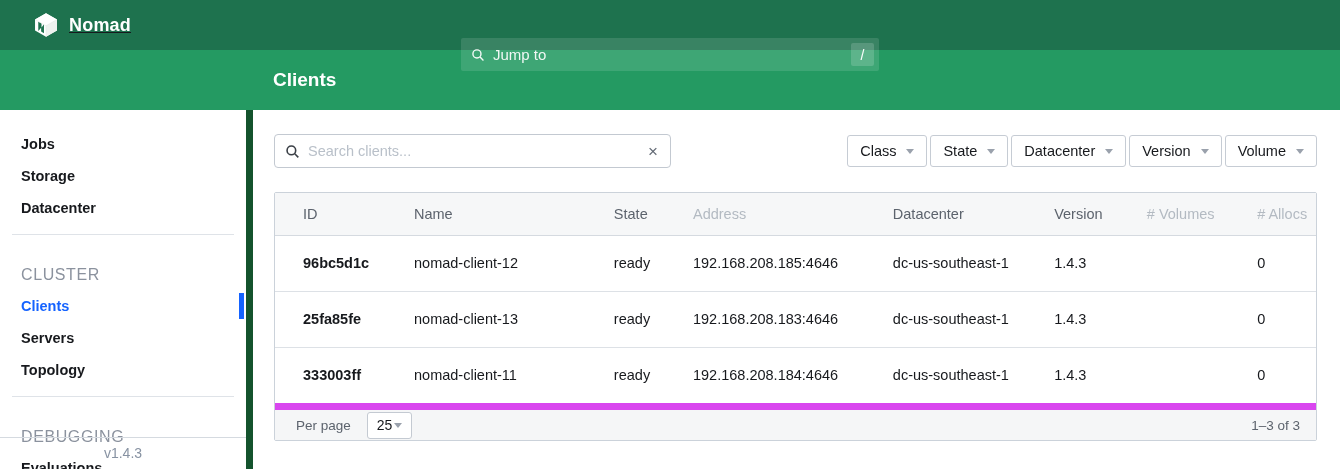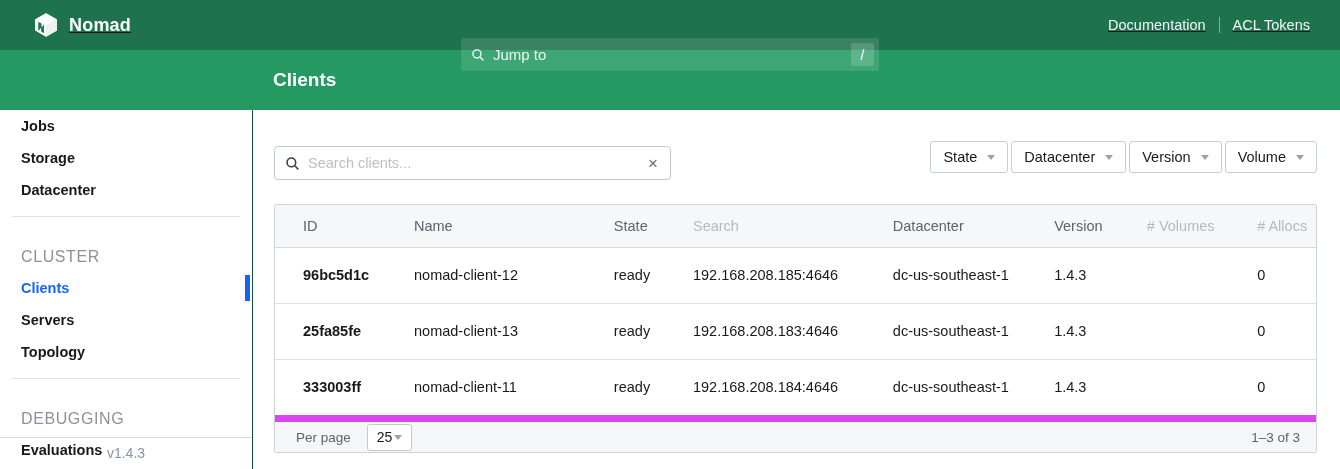--- a/index.html
+++ b/index.html
@@ -24,41 +24,41 @@
   .nav-right a { color:rgba(255,255,255,.95); font-size:14.5px; text-decoration:none; }
   .nav-divider { width:1px; height:16px; background:rgba(255,255,255,.45); }
 
   
   .subnav { height:60px; background:#249a62; display:flex; align-items:center;
     padding-left:273px; }
   .subnav h1 { color:#fff; font-size:19px; font-weight:700; }
 
   
   .layout { display:flex; height:359px; }
-  .sidebar { position:relative; width:253px; flex:0 0 253px; border-right:1px solid #14532d;
-    }
+  .sidebar { position:relative; width:253px; flex:0 0 253px; border-right:7px solid #14532d;
+    padding-top:18px; }
   .sidebar ul { list-style:none; }
   .sidebar li { position:relative; padding:7px 21px; }
   .sidebar li a { color:#17191d; font-size:14.5px; font-weight:600; text-decoration:none; }
   .sidebar li.active a { color:#1563ff; }
   .sidebar li.active::after { content:""; position:absolute; right:2px; top:3px;
     bottom:3px; width:5px; background:#1563ff; }
   .side-divider { border:none; border-top:1px solid #dfe3e8; margin:10px 12px; }
   .side-label { padding:8px 21px 6px; font-size:16px; color:#8b929e;
     letter-spacing:.6px; font-weight:400;margin-top:23px; }
   .sidebar-footer { position:absolute; left:0; right:0; bottom:0; height:32px;
     border-top:1px solid #d5dae0; display:flex; align-items:flex-start;
     justify-content:center; padding-top:7px; color:#8792a2; font-size:14px; }
 
   
   .main { flex:1; padding:24px 23px 0 21px; }
   .toolbar { display:flex; justify-content:space-between; align-items:center;
     margin-bottom:24px; }
   .searchbox { width:397px; height:34px; border:1px solid #c3c9d1; border-radius:4px;
-    display:flex; align-items:center; padding:0 12px 0 10px; background:#fff;margin-top:12px; }
+    display:flex; align-items:center; padding:0 12px 0 10px; background:#fff; }
   .searchbox svg { color:#3a3f46; flex:0 0 auto; }
   .searchbox input { flex:1; border:none; outline:none; font-size:14.5px;
     padding:0 8px; color:#17191d; font-family:inherit; }
   .searchbox input::placeholder { color:#b9c0c9; opacity:1; }
   .clear-btn { border:none; background:none; color:#646b76; font-size:17px;
     cursor:pointer; line-height:1; }
   .filters { display:flex; gap:3px; }
   .filter-btn { height:32px; padding:0 12px; border:1px solid #c6ccd4; border-radius:3px;
     background:#fff; display:flex; align-items:center; gap:10px; font-size:14.5px;
     color:#17191d; cursor:pointer; font-family:inherit; }
@@ -102,25 +102,20 @@
     <span class="brand">Nomad</span>
   </div>
   <div class="nav-search">
     <svg width="14" height="14" viewBox="0 0 16 16">
       <circle cx="6.8" cy="6.8" r="4.6" fill="none" stroke="currentColor" stroke-width="1.6"></circle>
       <line x1="10.4" y1="10.4" x2="14.2" y2="14.2" stroke="currentColor" stroke-width="1.6"></line>
     </svg>
     <input type="text" placeholder="Jump to" style="">
     <span class="kbd">/</span>
   </div>
-  <div class="nav-right">
-    <a href="#">Documentation</a>
-    <span class="nav-divider"></span>
-    <a href="#">ACL Tokens</a>
-  </div>
 </nav>
 
 <div class="subnav">
   <h1>Clients</h1>
 </div>
 
 <div class="layout">
   <aside class="sidebar">
     <ul>
 
@@ -166,20 +161,24 @@
       <div class="searchbox">
         <svg width="15" height="15" viewBox="0 0 16 16">
           <circle cx="6.8" cy="6.8" r="4.6" fill="none" stroke="currentColor" stroke-width="1.7"></circle>
           <line x1="10.4" y1="10.4" x2="14.2" y2="14.2" stroke="currentColor" stroke-width="1.7"></line>
         </svg>
         <input type="text" placeholder="Search clients..." style="">
         <button class="clear-btn">×</button>
       </div>
       <div class="filters">
 
+      <button class="filter-btn">
+          <span>Class</span>
+          <span class="caret"></span>
+        </button>
           <button class="filter-btn">
           <span>State</span>
           <span class="caret"></span>
         </button>
           <button class="filter-btn">
           <span>Datacenter</span>
           <span class="caret"></span>
         </button>
           <button class="filter-btn">
           <span>Version</span>
@@ -193,21 +192,21 @@
     </div>
 
     <div class="table-card">
       <table>
         <thead>
           <tr>
 
           <th>ID</th>
               <th>Name</th>
               <th>State</th>
-              <th class="muted">Search</th>
+              <th class="muted">Address</th>
               <th>Datacenter</th>
               <th>Version</th>
               <th class="muted"># Volumes</th>
               <th class="muted"># Allocs</th>
             </tr>
         </thead>
         <tbody>
 
         <tr>
             <td>96bc5d1c</td>

